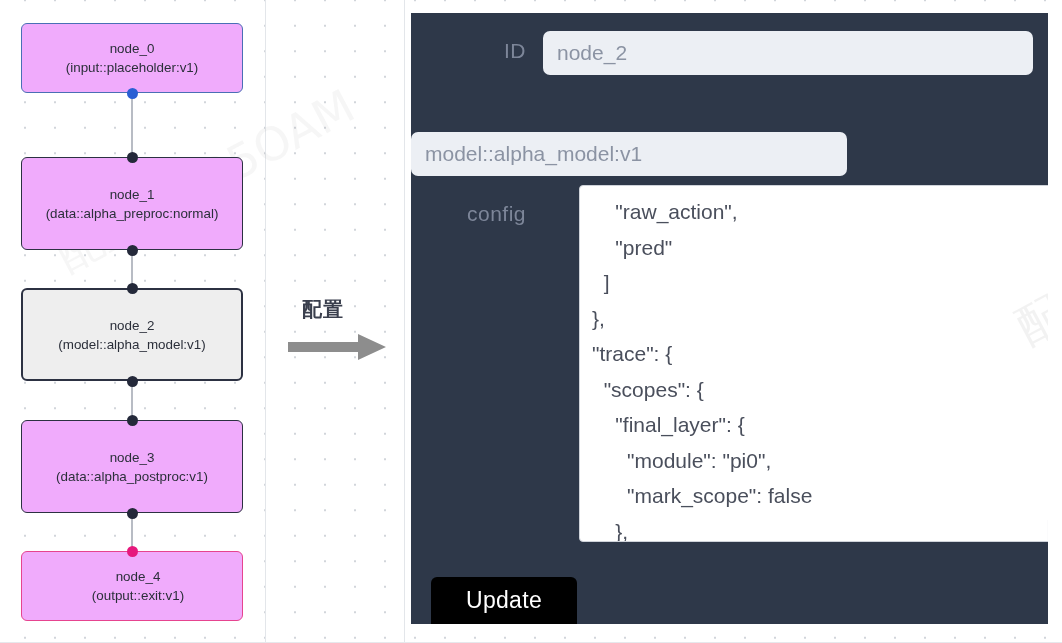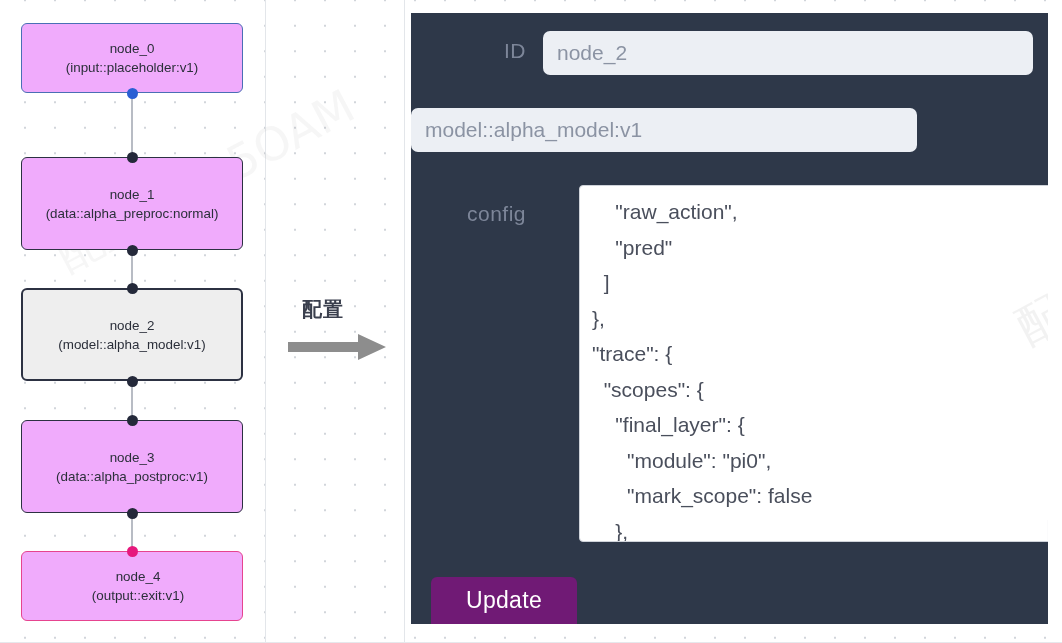--- a/index.html
+++ b/index.html
@@ -192,21 +192,21 @@
   }
 
   
   .row-id { left: 0; top: 18px; width: 637px; }
   .row-id .field-label { width: 115px; margin-right: 17px; padding-top: 7px; }
   .row-id .text-input { width: 490px; height: 44px; }
 
   
   .row-type { left: 0; top: 95px; width: 637px; }
   .row-type .field-label { width: 115px; margin-right: 17px; padding-top: 7px; }
-  .row-type .text-input { width: 506px; height: 44px; }
+  .row-type .text-input { width: 436px; height: 44px; margin-top: 24px; }
 
   
   .row-config { left: 0; top: 172px; width: 697px; gap: 36px; }
   .row-config .field-label { width: 115px; margin-right: 17px; padding-top: 16px; }
 
   .textarea-shell {
     position: relative;
     width: 490px;
     height: 357px;
     background: #ffffff;
@@ -271,21 +271,21 @@
   .wm-a { left: 590px; top: 210px; font-size: 46px; transform: rotate(-28deg); }
   .wm-b { left: 40px;  top: 150px; font-size: 46px; transform: rotate(-28deg); color: rgba(150,150,150,0.09); }
 
   
   #update-button {
     position: absolute;
     left: 20px;
     top: 564px;
     width: 146px;
     height: 47px;
-    background: #701a75;
+    background: #000000;
     border: none;
     border-radius: 6px 6px 0 0;
     color: #ffffff;
     font-size: 23px;
     font-family: "Liberation Sans", sans-serif;
     letter-spacing: 0.3px;
     cursor: pointer;
     text-align: center;
     line-height: 47px;
     padding: 0;

